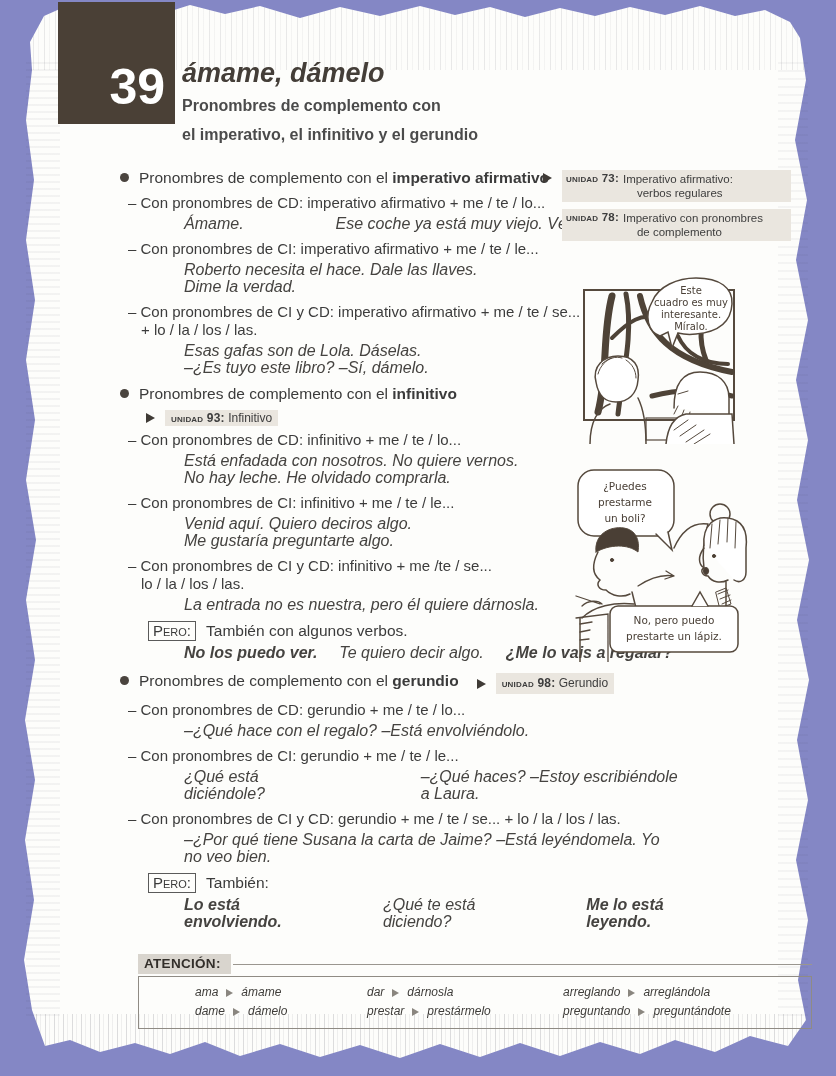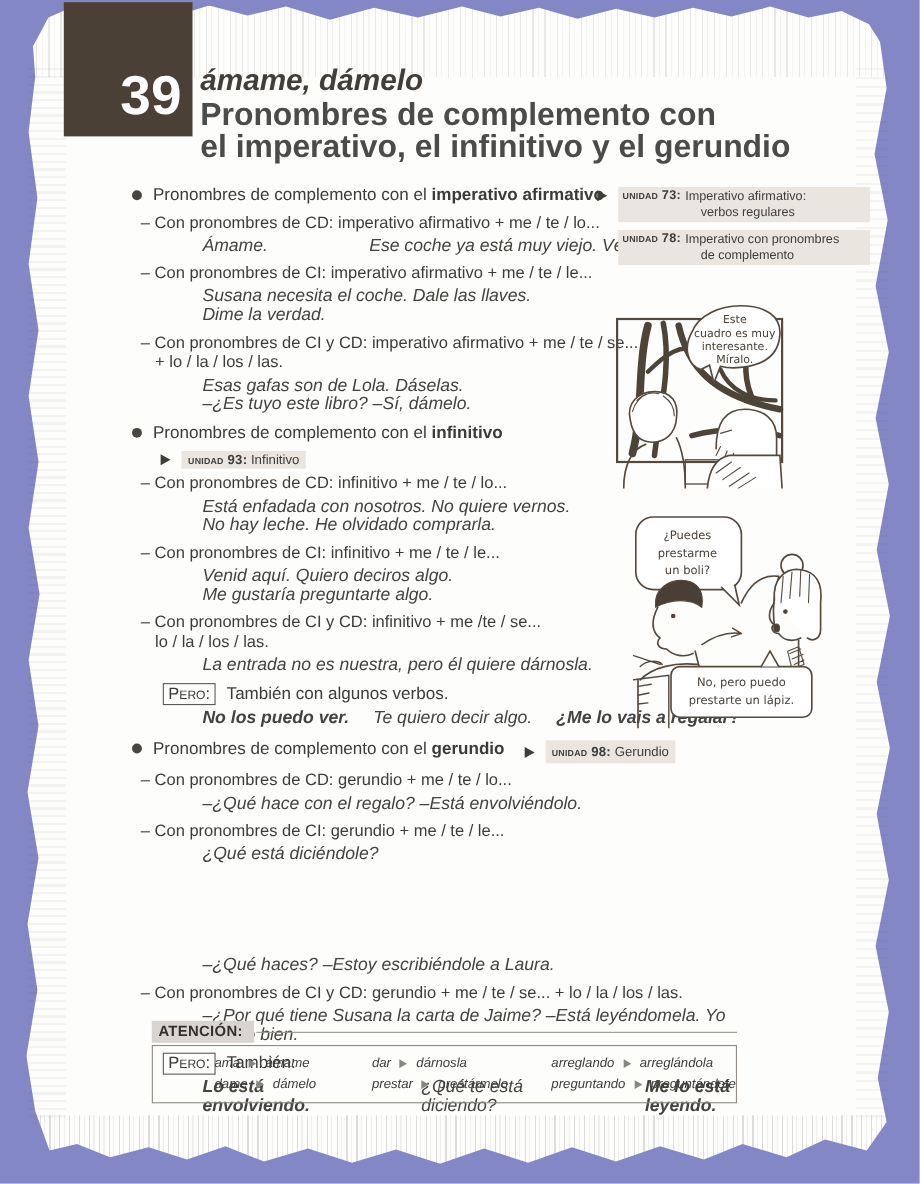--- a/index.html
+++ b/index.html
@@ -28,59 +28,59 @@
     background:repeating-linear-gradient(0deg, rgba(50,50,70,.10) 0 2px, transparent 2px 7px);opacity:.5;}
   .noise-right{position:absolute;right:28px;top:60px;bottom:60px;width:30px;
     background:repeating-linear-gradient(0deg, rgba(50,50,70,.09) 0 2px, transparent 2px 8px);opacity:.5;}
 
   .content{position:absolute;left:0;top:0;width:836px;height:1076px;}
 
   
   .unit-box{position:absolute;left:58px;top:2px;width:117px;height:122px;background:#4a4036;}
   .unit-num{position:absolute;right:10px;bottom:12px;color:#fff;font-size:50px;font-weight:bold;line-height:1;}
   .title-italic{position:absolute;left:182px;top:58px;font-size:27px;font-weight:bold;font-style:italic;color:#443e38;}
-  .title-main{position:absolute;left:182px;top:91px;font-size:29px;font-weight:bold;color:#4b4b4b;line-height:29px;}
+  .title-main{position:absolute;left:182px;top:91px;font-size:16px;font-weight:bold;color:#4b4b4b;line-height:29px;}
 
   
   .col-main{position:absolute;left:118px;top:168px;width:560px;}
   .sec-head{display:flex;align-items:flex-start;font-size:15.5px;line-height:19px;margin-bottom:7px;color:#3b3b3b;}
   .bullet{width:9px;height:9px;border-radius:50%;background:#4a443e;margin:5px 10px 0 2px;flex:none;}
   .b{font-weight:bold;}
   .rule{font-size:15px;line-height:18px;margin:0 0 3px 10px;color:#3c3c3c;}
   .rule-cont{padding-left:13px;}
   .ex-block{margin:0 0 8px 66px;}
   .ex{font-size:16px;line-height:17px;font-style:italic;color:#454340;}
   .ex-row{display:flex;margin:0 0 8px 66px;}
-  .gap-a{gap:92px;} .gap-b{gap:22px;} .gap-c{gap:84px;flex-direction:column;} .gap-d{gap:100px;}
+  .gap-a{gap:92px;} .gap-b{gap:22px;} .gap-c{gap:108px;} .gap-d{gap:100px;}
   .tri{display:inline-block;width:0;height:0;border-left:9px solid #3f3b36;border-top:5.5px solid transparent;border-bottom:5.5px solid transparent;margin-right:10px;flex:none;}
   .ref-inline{display:flex;align-items:center;margin:0 0 5px 28px;}
   .hl{background:#eae6df;padding:1px 6px;font-size:12px;color:#3d3d3d;}
   .sc{font-variant:small-caps;letter-spacing:.2px;font-weight:bold;}
   .pero-row{display:flex;align-items:center;margin:2px 0 3px 10px;padding-left:20px;}
   .pero-label{border:1px solid #5a5a5a;padding:0 4px 1px 4px;font-variant:small-caps;font-size:15px;color:#3a3a3a;margin-right:10px;}
   .pero-text{font-size:15.5px;color:#3b3b3b;}
   .mb-lg{margin-bottom:10px;}
   .head-ref{margin:2px 0 0 18px;}
 
   
   .refs-block{position:absolute;left:543px;top:170px;width:248px;display:flex;}
   .refs-list{flex:1;}
   .ref-item{display:grid;grid-template-columns:auto 1fr;column-gap:4px;margin-bottom:7px;background:#eae6df;padding:2px 4px;}
   .ref-label{font-size:11.5px;color:#3d3d3d;white-space:nowrap;}
   .ref-text{font-size:11.5px;color:#3d3d3d;line-height:14px;}
   .ref-text2{grid-column:2;font-size:11.5px;color:#3d3d3d;line-height:14px;padding-left:14px;}
   .refs-block .tri{margin-top:3px;}
 
   
-  .cartoon1{position:absolute;left:559px;top:274px;width:155px;height:170px;}
+  .cartoon1{position:absolute;left:582px;top:274px;width:155px;height:170px;}
   .cartoon2{position:absolute;left:574px;top:466px;width:180px;height:196px;}
   svg text{font-family:"DejaVu Sans", sans-serif;fill:#4a4037;}
 
   
-  .atencion{position:absolute;left:138px;top:928px;width:532px;}
+  .atencion{position:absolute;left:138px;top:954px;width:674px;}
   .at-head{display:flex;align-items:center;}
   .at-label{background:#d9d5ce;padding:2px 10px 3px 6px;font-size:13.5px;font-weight:bold;color:#332f2a;letter-spacing:.3px;}
   .at-line{flex:1;border-top:1.5px solid #9a968f;margin-left:2px;}
   .at-box{border:1px solid #8f8b84;margin-top:2px;padding:7px 0 8px 56px;display:flex;}
   .at-col{display:flex;flex-direction:column;gap:2px;}
   .at-col1{width:172px;} .at-col2{width:196px;} .at-col3{flex:1;}
   .pair{display:flex;align-items:center;font-size:12px;font-style:italic;color:#3e3c39;line-height:17px;}
   .pair .from{min-width:0;}
   .arr{display:inline-block;width:0;height:0;border-left:7px solid #8a867f;border-top:4.5px solid transparent;border-bottom:4.5px solid transparent;margin:0 8px;}
 </style>
@@ -108,21 +108,21 @@
       <span class="bullet"></span>
       <span><span>Pronombres de complemento con el </span><span class="b">imperativo afirmativo</span></span>
     </div>
     <div class="rule">– Con pronombres de CD: imperativo afirmativo + me / te / lo...</div>
     <div class="ex-row gap-a">
       <span class="ex">Ámame.</span>
       <span class="ex">Ese coche ya está muy viejo. Véndelo.</span>
     </div>
     <div class="rule">– Con pronombres de CI: imperativo afirmativo + me / te / le...</div>
     <div class="ex-block">
-      <div class="ex">Susana necesita el coche. Dale las llaves.</div>
+      <div class="ex">Roberto necesita el hace. Dale las llaves.</div>
       <div class="ex">Dime la verdad.</div>
     </div>
     <div class="rule">
       <div>– Con pronombres de CI y CD: imperativo afirmativo + me / te / se...</div>
       <div class="rule-cont">+ lo / la / los / las.</div>
     </div>
     <div class="ex-block">
       <div class="ex">Esas gafas son de Lola. Dáselas.</div>
       <div class="ex">–¿Es tuyo este libro? –Sí, dámelo.</div>
     </div>

